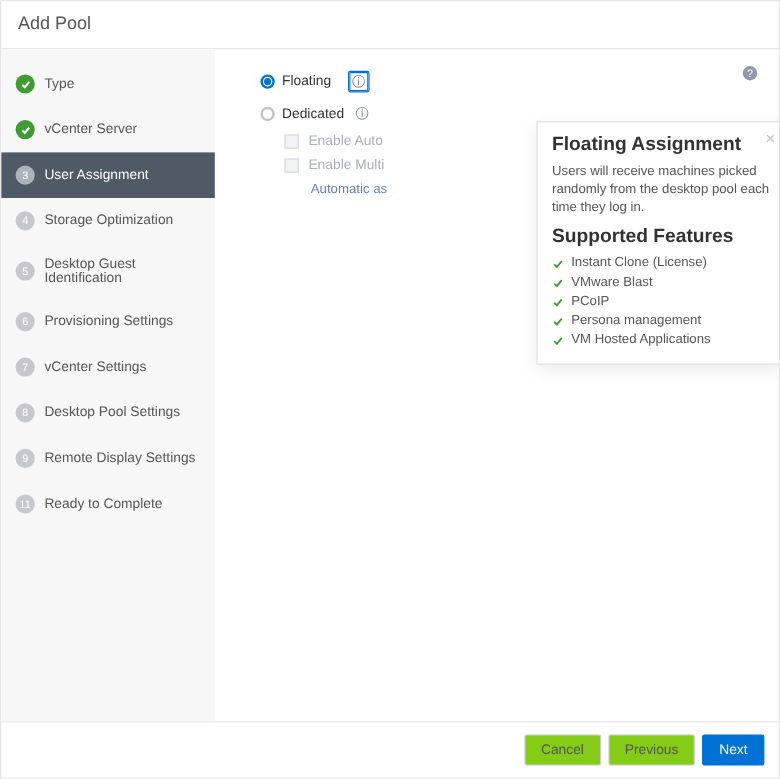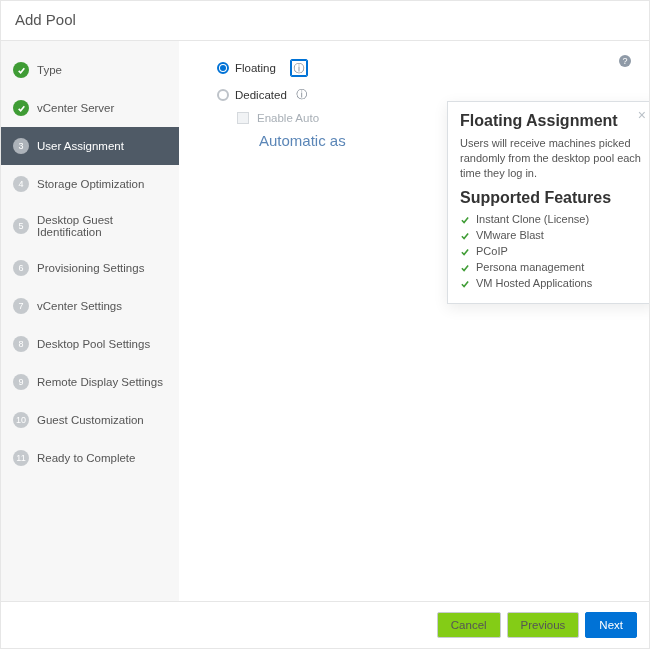--- a/index.html
+++ b/index.html
@@ -29,21 +29,21 @@
   .radio { width: 12px; height: 12px; border-radius: 50%; border: 2px solid #bec3c9; display:inline-flex; align-items:center; justify-content:center; flex-shrink:0;}
   .radio.checked { border-color: #0072d6; }
   .radio.checked::after { content:""; width:6px; height:6px; border-radius:50%; background:#0072d6; }
   .info-btn { width: 18px; height: 18px; border: 1px solid #c2c7cc; border-radius: 2px; display:inline-flex; align-items:center; justify-content:center; color:#6f7884; font-size:11px; }
   .info-btn.active { border-color: #0072d6; box-shadow: 0 0 0 1px #0072d6 inset; }
   .info-plain { width:18px; display:inline-flex; justify-content:center; color:#6f7884; font-size:11px; }
 
   .sub { margin-left: 20px; color: #a8afb6; }
   .sub .checkbox { width:12px; height:12px; border:1px solid #d5d9dd; background:#f1f3f5; display:inline-block; flex-shrink:0; }
   .sub .opt-row { gap: 8px; margin-bottom: 8px; }
-  .hint { margin-left: 42px; font-size: 15px; color: #5b86b7; }
+  .hint { margin-left: 42px; font-size: 11px; color: #5b86b7; }
 
   
   .popover { position: absolute; left: 268px; top: 60px; width: 208px; background: #fff; border: 1px solid #dbdfe3; box-shadow: 0 4px 14px rgba(0,0,0,0.08); padding: 10px 12px 12px 12px; font-size: 11px; color: #555; }
   .popover .close { position:absolute; top:6px; right:8px; color:#b9c0c7; font-size:14px; line-height:1; cursor:pointer; }
   .popover h3 { font-size: 16px; font-weight: 600; margin-bottom: 6px; color:#333; }
   .popover p { line-height: 1.35; margin-bottom: 8px; }
   .popover h4 { font-size: 16px; font-weight: 600; margin-bottom: 4px; color:#333; }
   .feat { display:flex; align-items:flex-end; gap:6px; padding: 2px 0; }
   .feat svg { width:10px; height:10px; flex-shrink:0; }
 
@@ -102,24 +102,20 @@
         </div>
         <div class="step">
           <span class="badge num">8</span>
           <span>Desktop Pool Settings</span>
         </div>
         <div class="step">
           <span class="badge num">9</span>
           <span>Remote Display Settings</span>
         </div>
         <div class="step">
-          <span class="badge num">10</span>
-          <span>Guest Customization</span>
-        </div>
-        <div class="step">
           <span class="badge num">11</span>
           <span>Ready to Complete</span>
         </div>
       </div>
 
     <div class="main">
       <div class="help-dot">?</div>
 
       <div class="opt-row">
         <span class="radio checked"></span>
@@ -131,20 +127,24 @@
       <div class="opt-row">
         <span class="radio"></span>
         <span>Dedicated</span>
         <span class="info-plain">ⓘ</span>
       </div>
 
       <div class="sub">
         <div class="opt-row">
           <span class="checkbox"></span>
           <span>Enable Auto</span>
+        </div>
+        <div class="opt-row">
+          <span class="checkbox"></span>
+          <span>Enable Multi</span>
         </div>
       </div>
       <div class="hint">Automatic as</div>
 
       <div class="popover">
         <span class="close">×</span>
         <h3>Floating Assignment</h3>
         <p>Users will receive machines picked randomly from the desktop pool each time they log in.</p>
         <h4>Supported Features</h4>
         <div id="feat-list">

